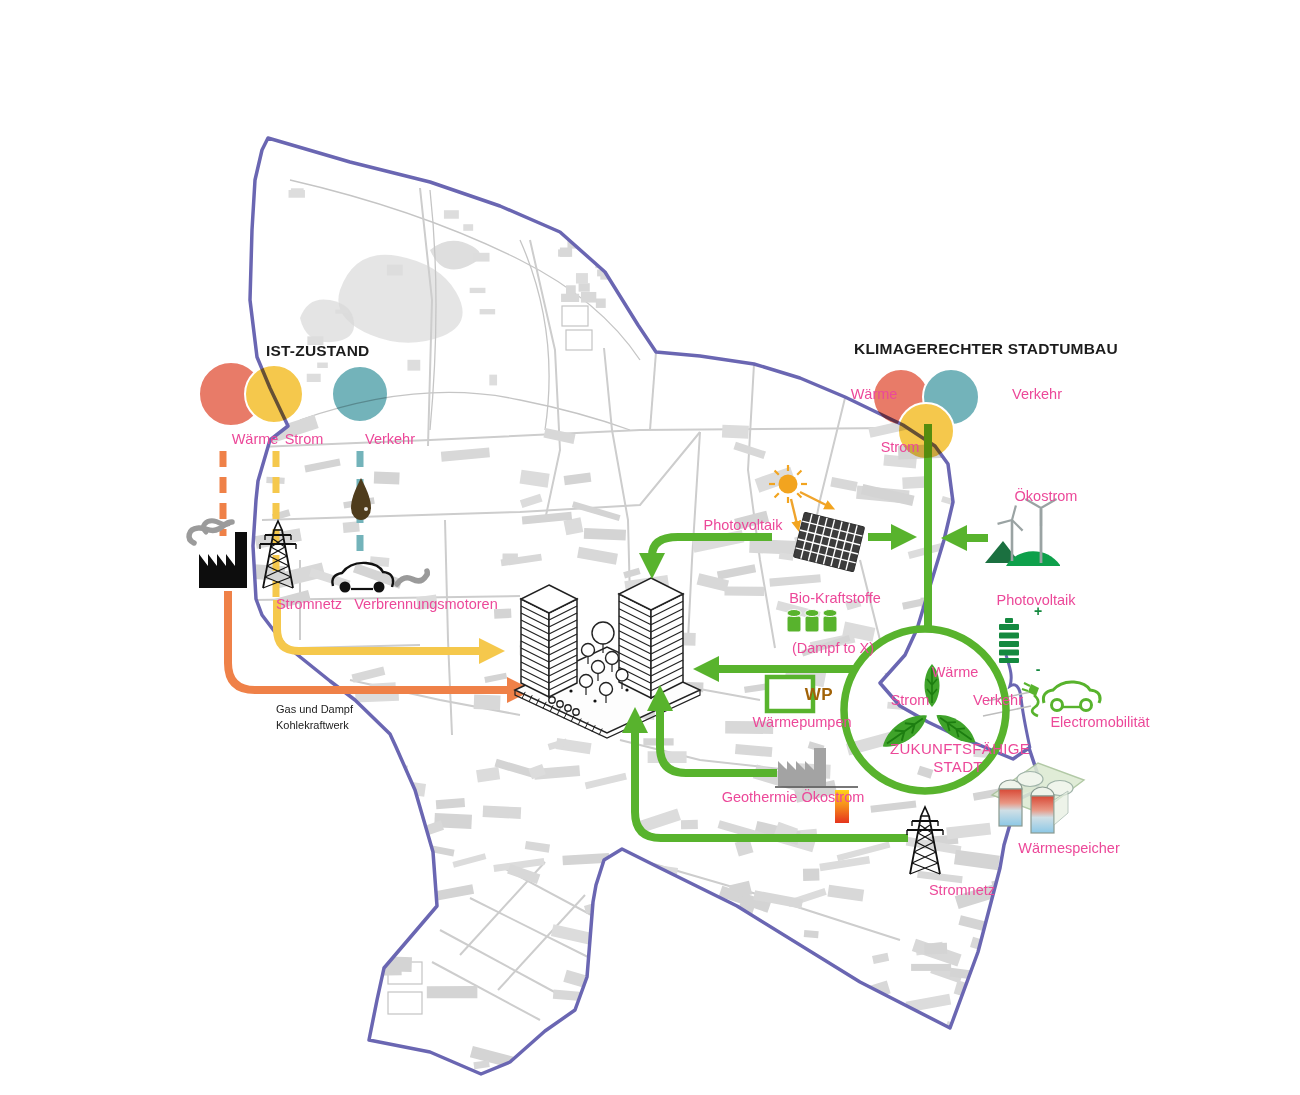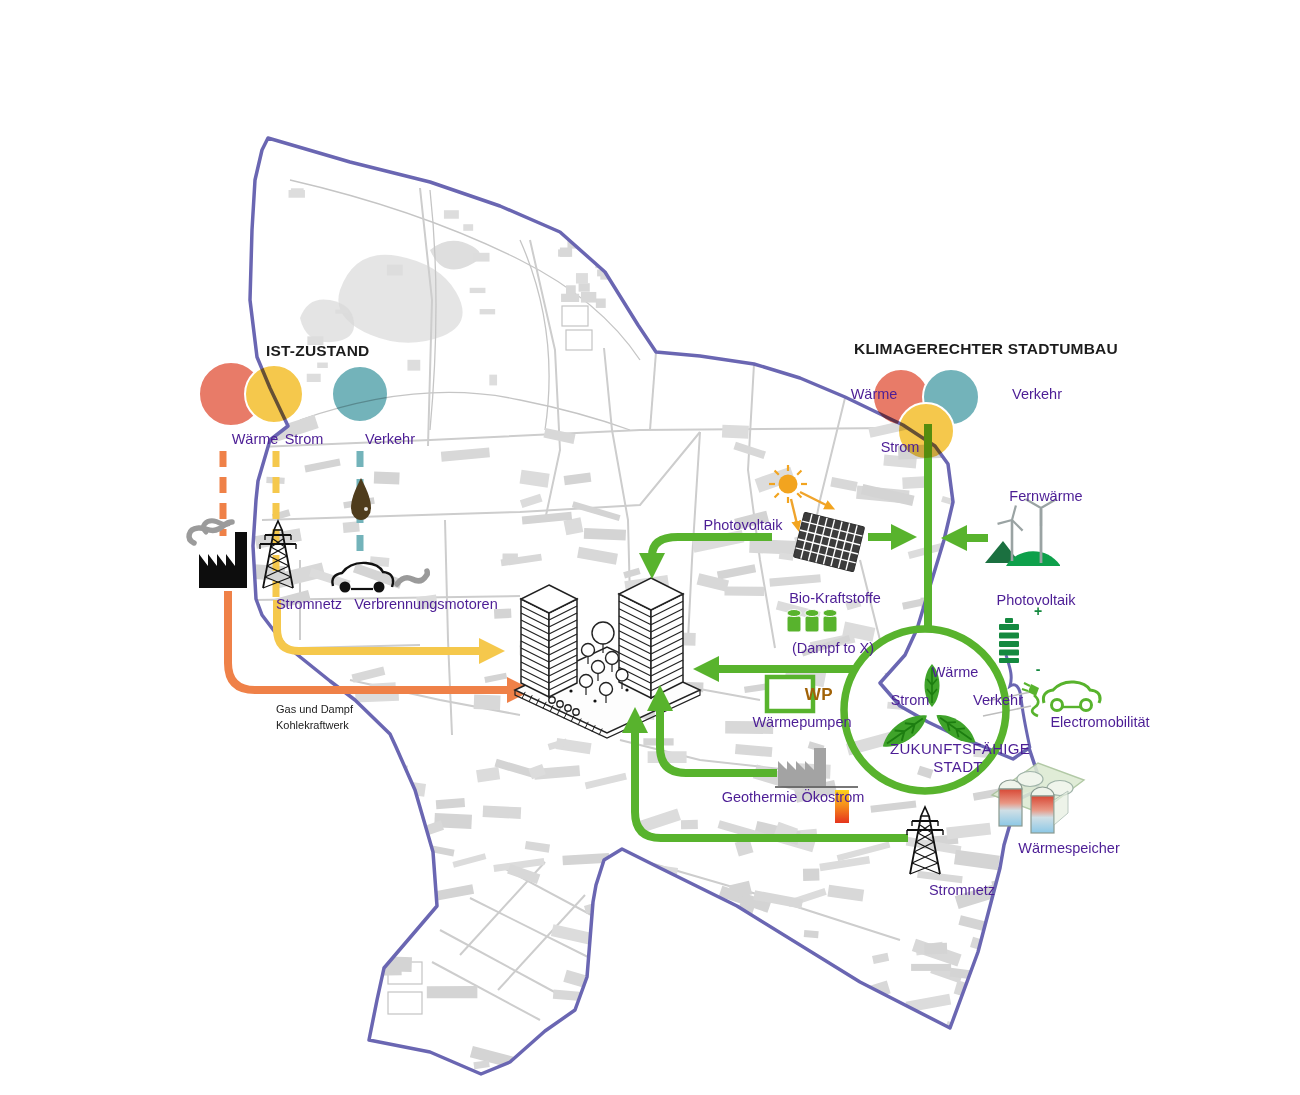--- a/index.html
+++ b/index.html
@@ -1,20 +1,20 @@
 <!DOCTYPE html>
 <html><head>
 <meta charset="utf-8">
 <style>
   html,body{margin:0;padding:0;background:#ffffff;}
   .stage{position:relative;width:1300px;height:1095px;background:#ffffff;overflow:hidden;
          font-family:"Liberation Sans", sans-serif;}
   svg{position:absolute;left:0;top:0;}
   .labels{position:absolute;left:5px;top:0;width:100%;height:100%;pointer-events:none;margin-left:24px;}
-  .lbl{position:absolute;transform:translate(-50%,-50%);font-size:14.5px;color:#4c1d95;
+  .lbl{position:absolute;transform:translate(-50%,-50%);font-size:14.5px;color:#ec4899;
        white-space:nowrap;line-height:1;}
   .lbl-left{position:absolute;transform:translate(0,-50%);font-size:11px;color:#1c1c1c;
        white-space:nowrap;line-height:1;}
   .h{font-weight:bold;font-size:15.5px;letter-spacing:.2px;}
   .wp{color:#a16207;font-weight:bold;font-size:17px;letter-spacing:.5px;}
   .batt{color:#14893f;font-weight:bold;font-size:14px;}
   .z{font-size:15px;letter-spacing:.3px;text-align:right;}
 </style>
 </head>
 <body>
@@ -609,21 +609,21 @@
   <span class="lbl" style="left:361px;top:439px">Verkehr</span>
   <span class="lbl" style="left:280px;top:604px">Stromnetz</span>
   <span class="lbl" style="left:397px;top:604px">Verbrennungsmotoren</span>
   <span class="lbl-left" style="left:247px;top:709px">Gas und Dampf</span>
   <span class="lbl-left" style="left:247px;top:725px">Kohlekraftwerk</span>
   <span class="lbl" style="left:714px;top:525px">Photovoltaik</span>
   <span class="lbl-left h" style="left:825px;top:349px">KLIMAGERECHTER STADTUMBAU</span>
   <span class="lbl" style="left:845px;top:394px">Wärme</span>
   <span class="lbl" style="left:1008px;top:394px">Verkehr</span>
   <span class="lbl" style="left:871px;top:447px">Strom</span>
-  <span class="lbl" style="left:1017px;top:496px">Fernwärme</span>
+  <span class="lbl" style="left:1017px;top:496px">Ökostrom</span>
   <span class="lbl" style="left:1007px;top:600px">Photovoltaik</span>
   <span class="lbl batt" style="left:1009px;top:611px">+</span>
   <span class="lbl batt" style="left:1009px;top:669px">-</span>
   <span class="lbl" style="left:806px;top:598px">Bio-Kraftstoffe</span>
   <span class="lbl" style="left:804px;top:648px">(Dampf to X)</span>
   <span class="lbl wp" style="left:790px;top:694px">WP</span>
   <span class="lbl" style="left:773px;top:722px">Wärmepumpen</span>
   <span class="lbl" style="left:1071px;top:722px">Electromobilität</span>
   <span class="lbl" style="left:926px;top:672px">Wärme</span>
   <span class="lbl" style="left:881px;top:700px">Strom</span>

